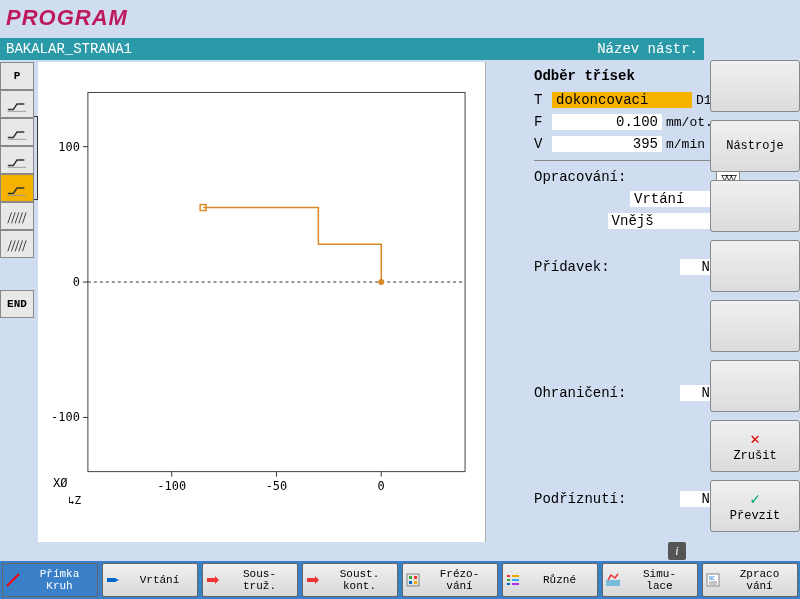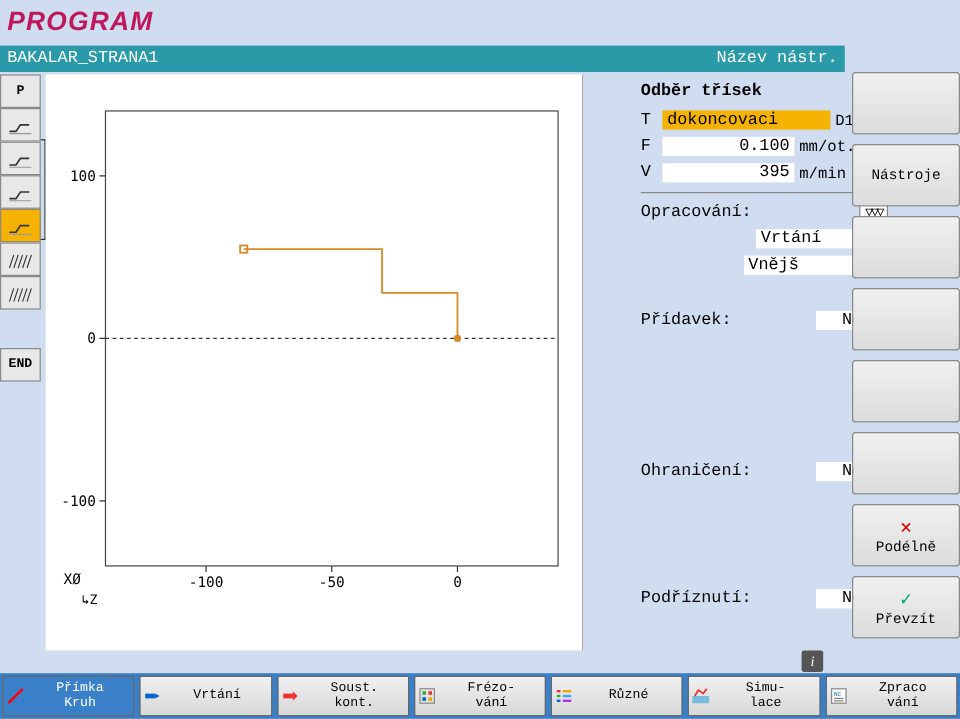--- a/index.html
+++ b/index.html
@@ -260,21 +260,21 @@
   <div class="param-line">
     <span>Opracování:</span>
     <span class="vvv">▽▽▽</span>
   </div>
   <div class="param-line">
     <span></span>
     <span class="pv">Vrtání</span>
   </div>
   <div class="param-line">
     <span></span>
-    <span style="display:flex;align-items:flex-start;gap:2px;">
+    <span style="display:flex;align-items:flex-start;gap:14px;">
       <span class="pv">Vnějš</span>
       <span class="arrow-in">←</span>
     </span>
   </div>
 
   <div class="param-block" style="margin-top:28px;">
     <span class="plbl">Přídavek:</span>
     <span class="pval">Ne</span>
     <div style="clear:both"></div>
   </div>
@@ -306,21 +306,21 @@
       <span></span>
     </div>
     <div class="sk">
       <span></span>
     </div>
     <div class="sk">
       <span></span>
     </div>
     <div class="sk">
       <span class="x">✕</span>
-      <span>Podélně</span>
+      <span>Zrušit</span>
     </div>
     <div class="sk">
       <span class="chk">✓</span>
       <span>Převzít</span>
     </div>
   </div>
 
 <div class="info-i">i</div>
 
 <div class="bottom-bar" id="bkeys">
@@ -329,20 +329,27 @@
         <path d="M2 14 L14 2" stroke="red" stroke-width="2"></path>
       </svg>
       <span class="lbl2">Přímka<br>Kruh</span>
     </div>
     <div class="bk">
       <svg class="ic" viewBox="0 0 16 16">
         <rect x="2" y="6" width="8" height="4" fill="#06c"></rect>
         <path d="M10 6 L14 8 L10 10 Z" fill="#06c"></path>
       </svg>
       <span class="lbl2">Vrtání</span>
+    </div>
+    <div class="bk">
+      <svg class="ic" viewBox="0 0 16 16">
+        <rect x="2" y="6" width="8" height="4" fill="#e33"></rect>
+        <path d="M10 4 L14 8 L10 12 Z" fill="#e33"></path>
+      </svg>
+      <span class="lbl2">Sous-<br>truž.</span>
     </div>
     <div class="bk">
       <svg class="ic" viewBox="0 0 16 16">
         <rect x="2" y="6" width="8" height="4" fill="#e33"></rect>
         <path d="M10 4 L14 8 L10 12 Z" fill="#e33"></path>
       </svg>
       <span class="lbl2">Soust.<br>kont.</span>
     </div>
     <div class="bk">
       <svg class="ic" viewBox="0 0 16 16">

